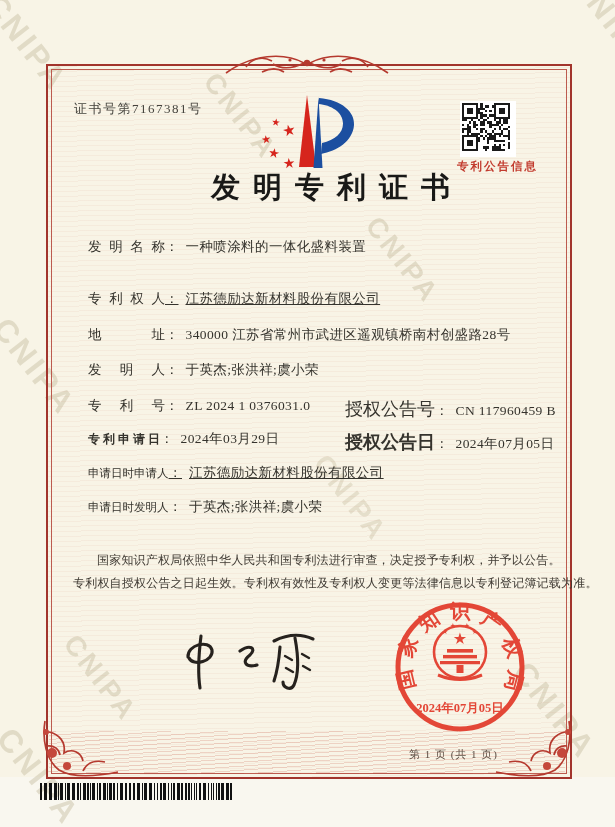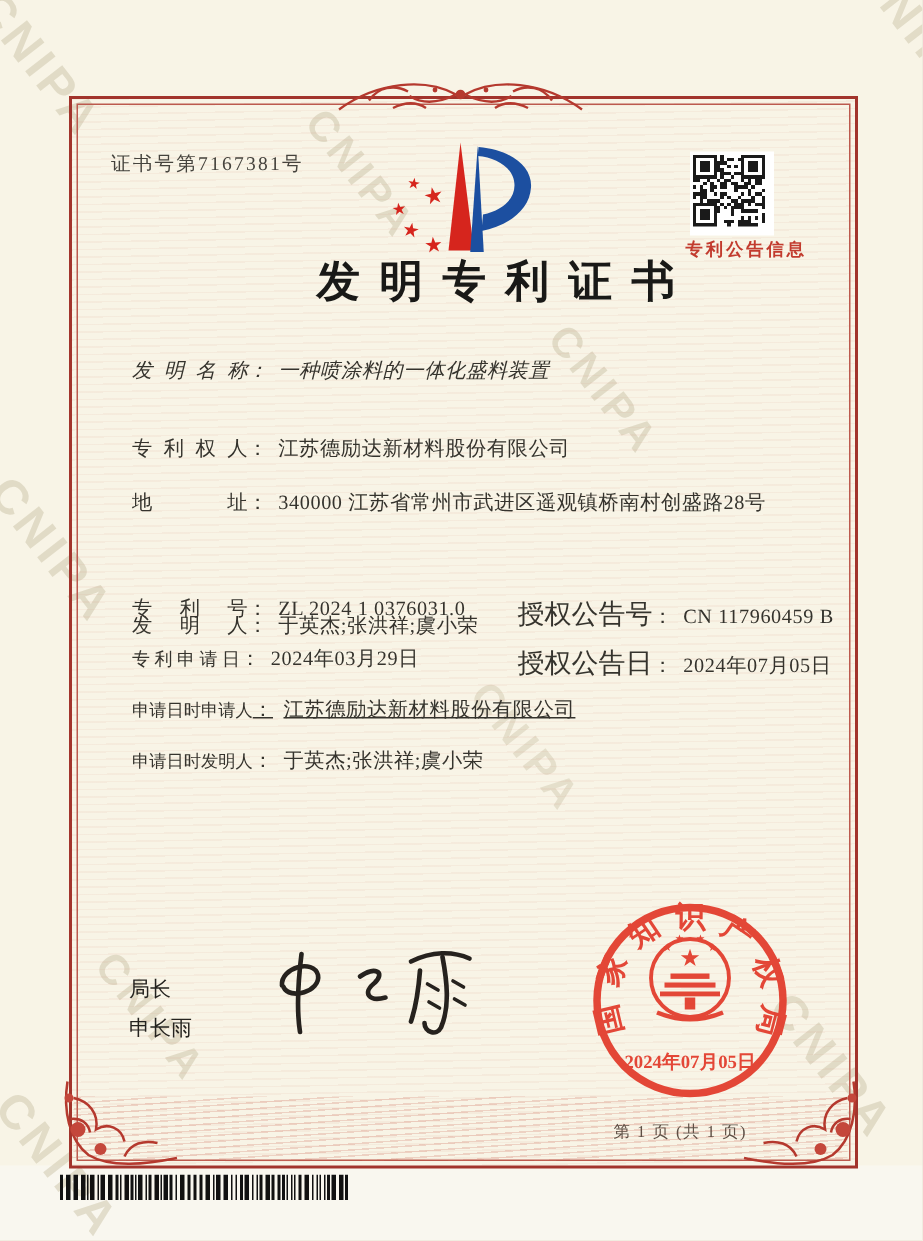--- a/index.html
+++ b/index.html
@@ -22,26 +22,26 @@
   .content{position:absolute;left:0;top:0;width:615px;height:827px;z-index:4;}
   .cert-no{position:absolute;left:74px;top:100px;font-size:13px;letter-spacing:1.5px;color:#45433d;}
   .logo{position:absolute;left:238px;top:92px;}
   .qr{position:absolute;left:460px;top:101px;width:52px;height:52px;background:#fff;padding:2px;}
   .qr-cap{position:absolute;left:438px;top:159px;width:100px;text-align:right;font-size:11.5px;
           font-weight:bold;color:#c23b2e;letter-spacing:2px;}
   .title{position:absolute;left:0;top:168px;width:615px;text-align:center;font-size:29px;
          font-weight:bold;letter-spacing:13px;padding-left:13px;box-sizing:border-box;color:#191917;margin-left:23px;}
   .fields{position:absolute;left:88px;top:238px;width:460px;font-size:13.5px;color:#35332d;}
   .row{position:absolute;left:0;white-space:nowrap;}
-  .row:nth-of-type(1){top:0;font-style:italic;}  .row:nth-of-type(2){top:52px;}
-  .row:nth-of-type(3){top:88px;} .row:nth-of-type(4){top:123px;margin-top:47px;}
+  .row:nth-of-type(1){top:0;}  .row:nth-of-type(2){top:52px;text-decoration:underline;}
+  .row:nth-of-type(3){top:88px;} .row:nth-of-type(4){top:123px;}
   .row:nth-of-type(5){top:159px;} .row:nth-of-type(6){top:192px;}
   .row:nth-of-type(7){top:226px;text-decoration:underline;} .row:nth-of-type(8){top:260px;}
   .flabel{display:inline-block;min-width:77px;text-align:justify;text-align-last:justify;}
-  .row-mid .flabel{min-width:72px;font-size:12px;}
+  .row-mid .flabel{min-width:72px;font-size:12px;font-weight:bold;}
   .row-long .flabel{min-width:74px;font-size:11.5px;}
   .fval{margin-left:7px;letter-spacing:.4px;}
   .rgroup{position:absolute;left:257px;top:0;}
   .rgroup .flabel{min-width:0;font-size:18px;text-align-last:auto;}
   .statement{position:absolute;left:73px;top:549px;width:480px;font-size:12px;
              line-height:22.5px;color:#3f3a33;letter-spacing:.2px;}
   .statement .l1{text-indent:24px;white-space:nowrap;}
   .statement .l2{white-space:nowrap;}
   .signer{position:absolute;left:86px;top:648px;font-size:14px;color:#25231f;line-height:26px;}
   .sig{position:absolute;left:178px;top:626px;}
@@ -295,25 +295,25 @@
         <span class="rgroup"><span class="flabel">授权公告日</span><span>：</span><span class="fval">2024年07月05日</span></span>
       </div>
       <div class="row row-long">
         <span class="flabel">申请日时申请人</span><span>：</span><span class="fval">江苏德励达新材料股份有限公司</span>
       </div>
       <div class="row row-long">
         <span class="flabel">申请日时发明人</span><span>：</span><span class="fval">于英杰;张洪祥;虞小荣</span>
       </div>
     </div>
 
-
-    <div class="signer">
-      <div>局长</div>
-      <div>申长雨</div>
+    <div class="statement">
+      <div class="l1">国家知识产权局依照中华人民共和国专利法进行审查，决定授予专利权，并予以公告。</div>
+      <div class="l2">专利权自授权公告之日起生效。专利权有效性及专利权人变更等法律信息以专利登记簿记载为准。</div>
     </div>
+
 
     <svg class="sig" width="155" height="72" viewBox="0 0 155 72">
       <g stroke="#26221e" stroke-width="3.1" fill="none" stroke-linecap="round" stroke-linejoin="round">
         <path d="M23,10 C21,26 19.5,46 22,62"></path>
         <path d="M10,31 C9,19 31,13 34,24 C36,35 15,41 11,32"></path>
         <path d="M62,25 C72,18 79,22 72,29 C63,36 68,42 79,39"></path>
         <path d="M96,15 C110,8 124,8 135,13"></path>
         <path d="M102,21 C101,34 99,46 96,55"></path>
         <path d="M117,12 C120,28 122,45 116,59 C113,65 105,62 105,56"></path>
       </g>

